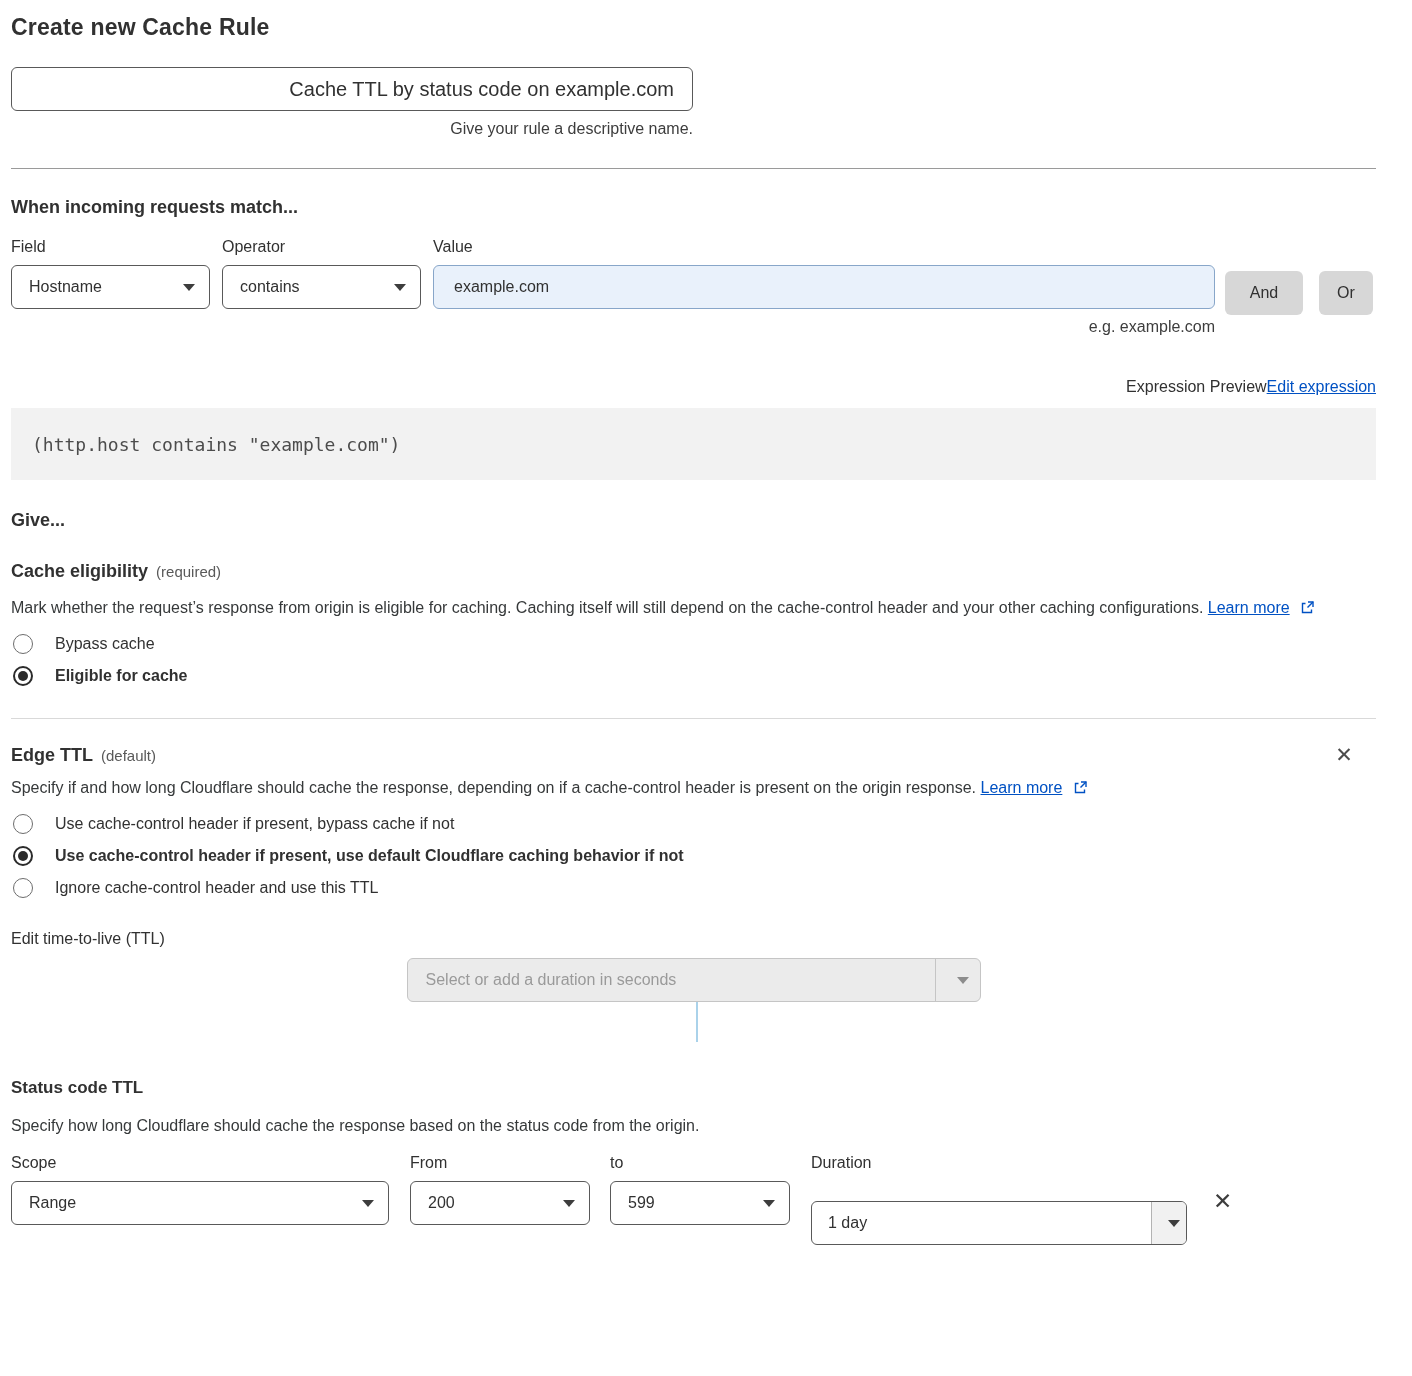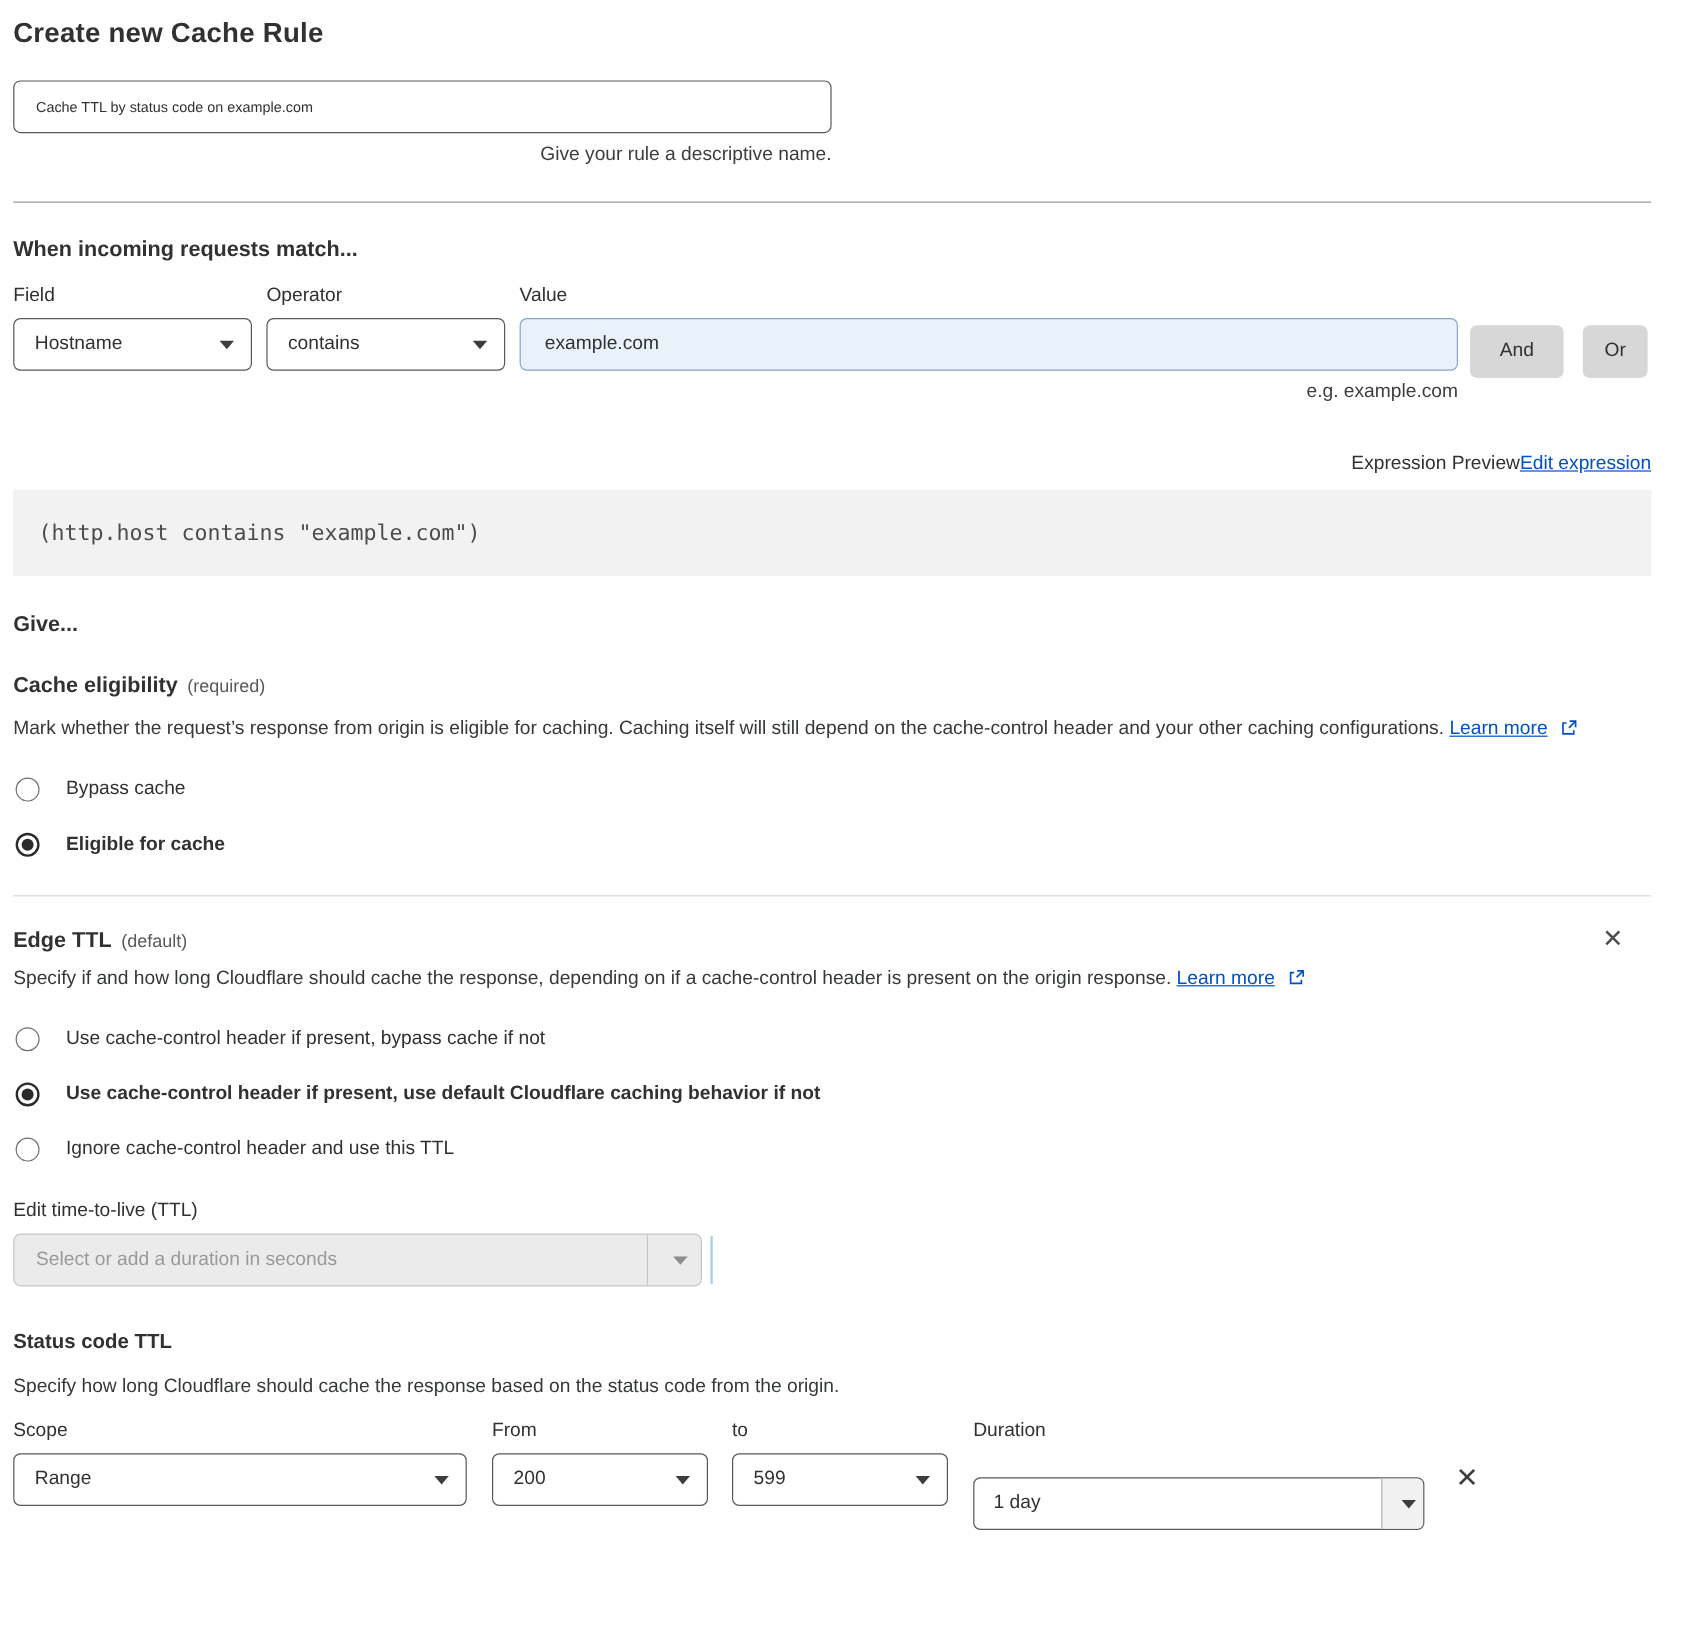--- a/index.html
+++ b/index.html
@@ -14,23 +14,24 @@
   .muted { color: #595959; font-weight: 400; }
   a.link { color: #0051c3; text-decoration: underline; cursor: pointer; }
 
   h1.page-title { font-size: 23px; font-weight: 700; letter-spacing: .2px; }
 
   .field-label { font-size: 16px; color: #313131; margin-bottom: 9px; }
   .help-text { font-size: 16px; color: #3d3d3d; margin-top: 9px; text-align: right; }
 
   .text-input {
     height: 44px; border: 1px solid #595959; border-radius: 6px;
-    font-size: 12px; color: #313131; padding: 0 18px;
+    font-size: 20px; color: #313131; padding: 0 18px;
     font-family: "Liberation Sans", sans-serif; background: #fff; width: 100%;
     outline: none;
+    text-align: right;
   }
   .rule-name-wrap { width: 682px; margin-top: 26px; }
 
   .divider-dark  { border: none; border-top: 1px solid #9a9a9a; margin: 30px 0 0 0; }
   .divider-light { border: none; border-top: 1px solid #d9d9d9; margin: 32px 0 0 0; }
 
   h2.section-heading { font-size: 18px; font-weight: 700; margin-top: 28px; }
 
   
   .match-row { display: flex; align-items: flex-start; margin-top: 20px; }
@@ -64,42 +65,42 @@
     padding: 0 21px; font-family: "DejaVu Sans Mono", monospace; font-size: 18px; color: #4c4c4c;
   }
 
   h3.sub-heading { font-size: 18px; font-weight: 700; }
   .heading-row { display: flex; align-items: baseline; gap: 8px; }
   .heading-row .tag { font-size: 15px; }
 
   p.desc { font-size: 16px; line-height: 28px; color: #36393a; margin-top: 12px; }
 
   
-  .radio-row { display: flex; align-items: center; margin-top: 26px; cursor: pointer; }
+  .radio-row { display: flex; align-items: center; margin-top: 12px; cursor: pointer; }
   .radio {
     width: 20px; height: 20px; border-radius: 50%; border: 1px solid #6d6d6d;
     background: #fff; flex: 0 0 auto; margin-left: 2px; position: relative;
   }
   .radio.checked { border: 2px solid #2b2b2b; }
   .radio.checked::after {
     content: ""; position: absolute; left: 50%; top: 50%; transform: translate(-50%,-50%);
     width: 10px; height: 10px; border-radius: 50%; background: #2b2b2b;
   }
   .radio-label { font-size: 16px; margin-left: 22px; }
   .radio-label.bold { font-weight: 700; }
 
   .section-head-row { display: flex; justify-content: space-between; align-items: flex-start; margin-top: 26px; }
   .close-x {
     width: 20px; height: 20px; font-size: 21px; line-height: 20px; color: #4c4c4c;
     background: none; border: none; cursor: pointer; padding: 0; margin-right: 22px;
     font-family: "Liberation Sans", sans-serif;
   }
 
   
-  .ttl-wrap { display: flex; align-items: center; margin-top: 10px; }
+  .ttl-wrap { display: flex; align-items: center; margin-top: 10px; flex-direction: column; }
   .ttl-select {
     width: 574px; height: 44px; background: #ebebeb; border: 1px solid #c5c5c5;
     border-radius: 6px; display: flex; align-items: stretch; overflow: hidden; cursor: default;
   }
   .ttl-select .ph { flex: 1; display: flex; align-items: center; padding: 0 18px; font-size: 16px; color: #9a9a9a; }
   .ttl-select .arrow-seg { width: 45px; border-left: 1px solid #c5c5c5; display: flex; align-items: center; justify-content: center; }
   .focus-bar { width: 2px; height: 40px; background: #aad2ea; margin-left: 7px; }
 
   
   .status-row { display: flex; align-items: flex-start; margin-top: 14px; }

